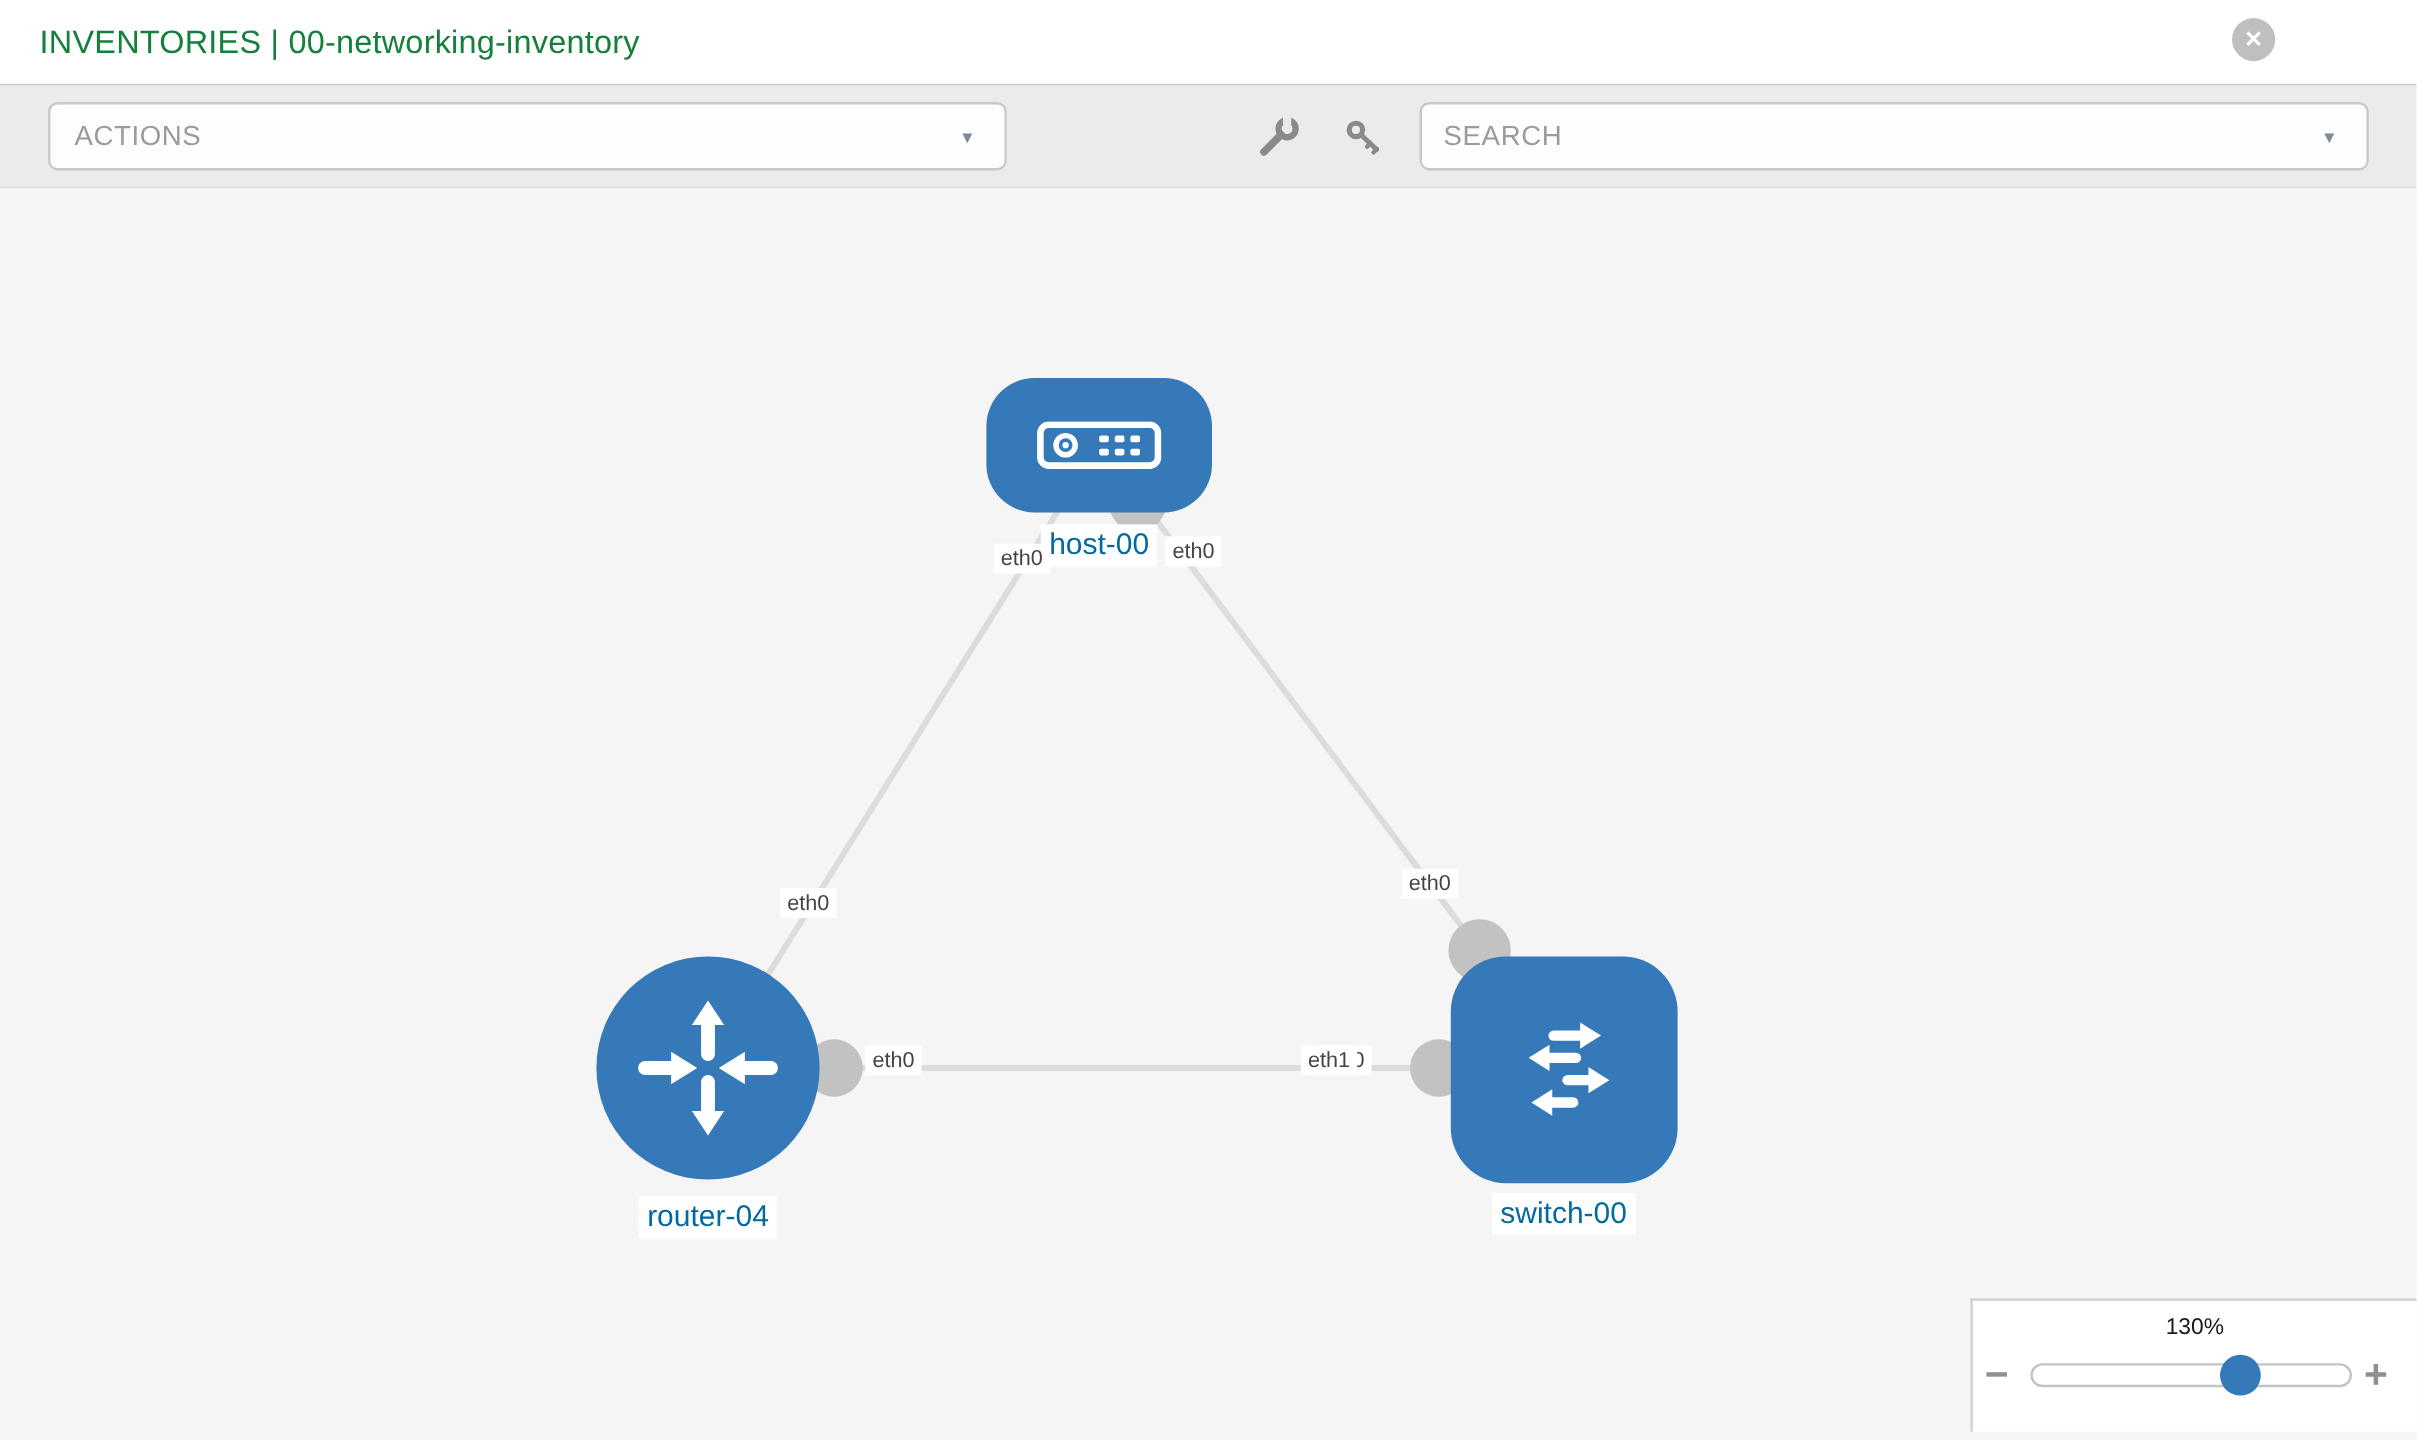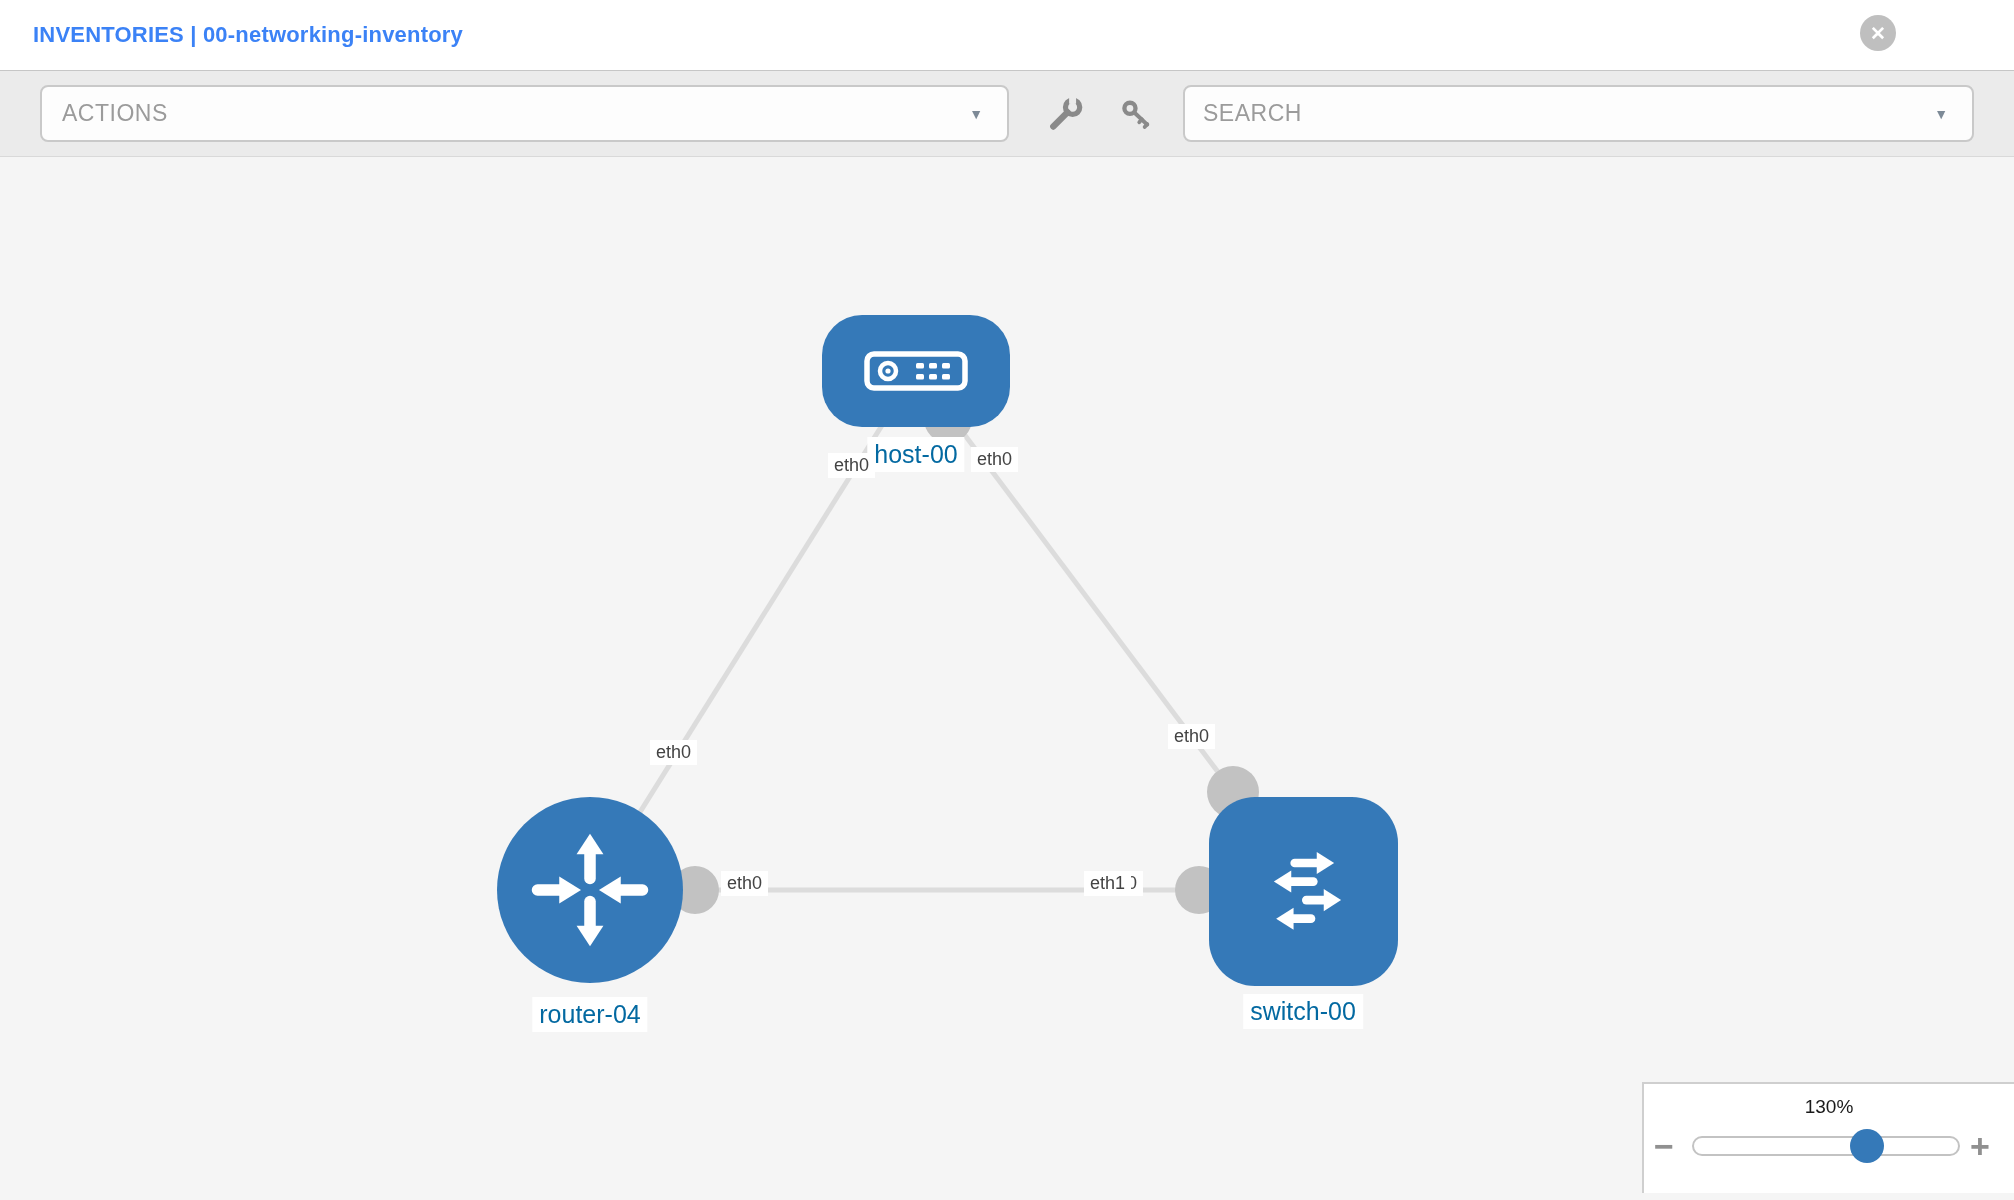--- a/index.html
+++ b/index.html
@@ -9,31 +9,31 @@
     --color-toolbar_bg:#ebebeb;
     --color-canvas_bg:#f5f5f5;
   }
   *{margin:0;padding:0;box-sizing:border-box;}
   html,body{width:2014px;height:1200px;}
   body{font-family:"Liberation Sans",sans-serif;background:#fff;overflow:hidden;}
   .app{position:relative;width:2014px;height:1200px;background:#fff;overflow:hidden;}
 
   
   .titlebar{position:relative;height:70px;background:#fff;}
-  .page-title{position:absolute;left:33px;top:0;line-height:70px;font-size:22px;font-weight:700;color:#3b82f6;letter-spacing:0.2px;}
+  .page-title{position:absolute;left:33px;top:0;line-height:70px;font-size:27px;font-weight:400;color:#15803d;letter-spacing:0.2px;}
   .close-btn{position:absolute;right:118px;top:15px;width:36px;height:36px;border:none;border-radius:50%;
     background:#bfbfbf;color:#fff;cursor:pointer;display:flex;align-items:center;justify-content:center;}
   .close-btn span{font-size:19px;font-weight:700;line-height:1;}
 
   
   .toolbar{position:relative;height:87px;background:var(--color-toolbar_bg);
     border-top:1px solid #c6c6c6;border-bottom:1px solid #d9d9d9;}
   .dropdown{position:absolute;top:14px;height:57px;background:#fdfdfd;border:2px solid #c9c9c9;border-radius:8px;
     display:flex;align-items:center;cursor:pointer;}
-  .dropdown.actions{left:40px;width:969px;}
+  .dropdown.actions{left:40px;width:799px;}
   .dropdown.search{left:1183px;width:791px;gap:48px;}
   .dd-label{padding-left:20px;font-size:23px;color:#9b9b9b;letter-spacing:0.5px;}
   .search-input{flex:1;border:none;outline:none;background:transparent;padding-left:18px;font-size:23px;color:#555;
     font-family:"Liberation Sans",sans-serif;}
   .search-input::placeholder{color:#9b9b9b;letter-spacing:0.5px;opacity:1;}
   .caret{margin-left:auto;margin-right:24px;font-size:14px;color:#7d8a97;}
   .dropdown.search .caret{margin-left:0;}
   .tool-icon{position:absolute;top:24px;width:40px;height:40px;display:flex;align-items:center;justify-content:center;cursor:pointer;}
   .tool-icon.wrench{left:1045px;}
   .tool-icon.key{left:1117px;}

